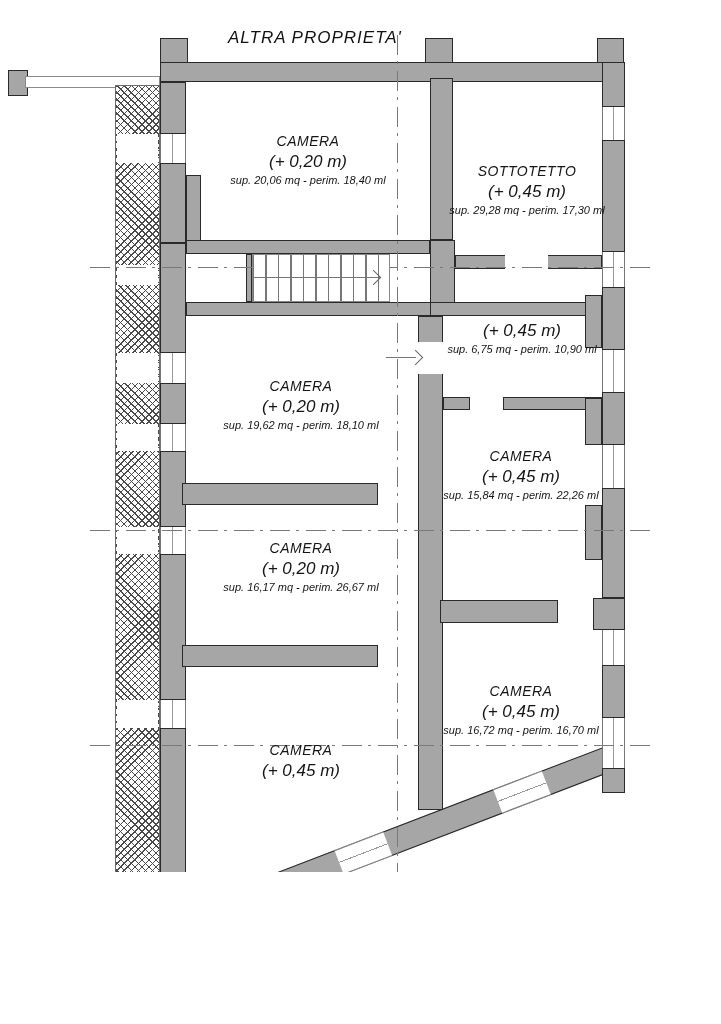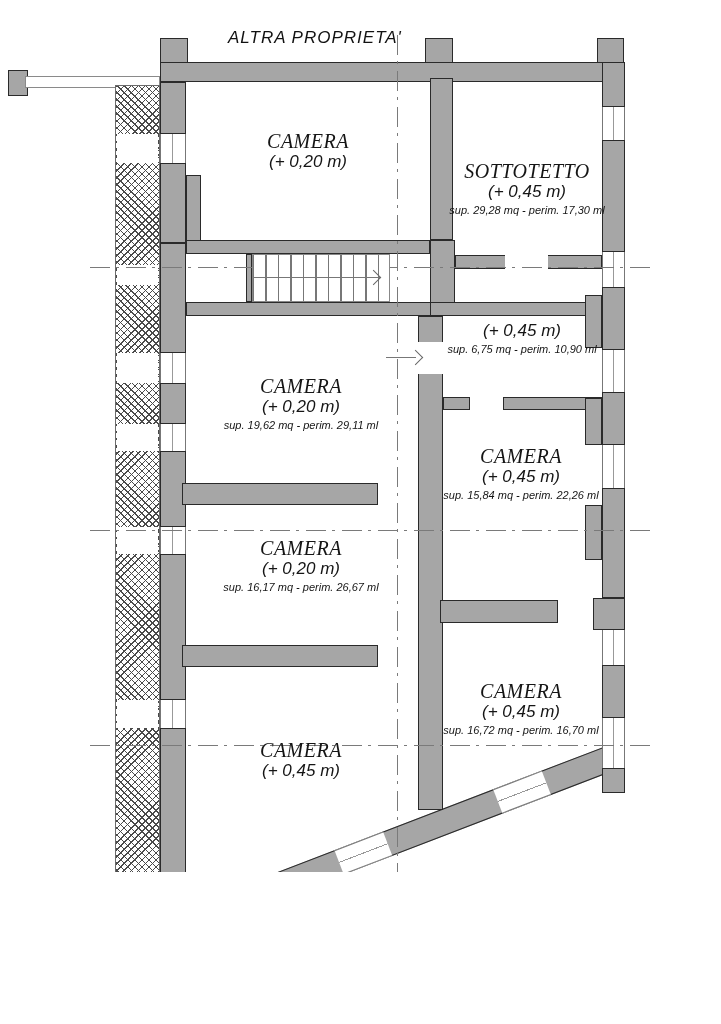--- a/index.html
+++ b/index.html
@@ -28,56 +28,57 @@
        background:repeating-linear-gradient(180deg, var(--centerline) 0 20px, transparent 20px 26px, var(--centerline) 26px 29px, transparent 29px 36px);}
   .stairs{position:absolute; background-color:#fff; box-sizing:border-box; border:1px solid #888;
        background-image:repeating-linear-gradient(90deg, #777 0 1px, transparent 1px 12.5px);}
   .thin{position:absolute; background:#777;}
   .chev{position:absolute; width:11px; height:11px; border-top:1.5px solid #666; border-right:1.5px solid #666;
        transform:rotate(45deg); box-sizing:border-box; background:transparent;}
   .outbox{position:absolute; background:#fff; border:1px solid #8a8a8a; box-sizing:border-box;}
   .title{position:absolute; left:228px; top:28px; width:160px; text-align:center; white-space:nowrap;
        font-style:italic; font-size:17px; letter-spacing:1px; color:#111; z-index:6;}
   .room-label{position:absolute; text-align:center; font-style:italic; color:#151515; z-index:6;}
-  .rname{font-size:20px; line-height:20px; letter-spacing:.5px;font-family:Liberation Serif, serif;}
+  .rname{font-size:14px; line-height:20px; letter-spacing:.5px;}
   .relev{font-size:17px; line-height:22px;}
   .rdet{font-size:11px; line-height:15px; white-space:nowrap;}
 </style>
 </head>
 <body>
 
 <div id="plan">
 
   <div class="title">ALTRA PROPRIETA'</div>
 
   <div class="w" style="left:228px;top:892px;width:408px;height:26px;transform:rotate(-21deg);transform-origin:0 50%;">
     <div class="win-h" style="left:118px;top:-1.5px;width:52px;height:26px;"></div>
     <div class="win-h" style="left:288px;top:-1.5px;width:52px;height:26px;"></div>
   </div>
 
   <div class="room-label" style="left:188px;top:131px;width:240px;">
     <div class="rname">CAMERA</div>
     <div class="relev">(+ 0,20 m)</div>
+    <div class="rdet">sup. 20,06 mq - perim. 18,40 ml</div>
   </div>
 
   <div class="room-label" style="left:443px;top:161px;width:168px;">
     <div class="rname">SOTTOTETTO</div>
     <div class="relev">(+ 0,45 m)</div>
     <div class="rdet">sup. 29,28 mq - perim. 17,30 ml</div>
   </div>
 
   <div class="room-label" style="left:438px;top:320px;width:168px;">
     <div class="relev">(+ 0,45 m)</div>
     <div class="rdet">sup. 6,75 mq - perim. 10,90 ml</div>
   </div>
 
   <div class="room-label" style="left:181px;top:376px;width:240px;">
     <div class="rname">CAMERA</div>
     <div class="relev">(+ 0,20 m)</div>
-    <div class="rdet">sup. 19,62 mq - perim. 29,11 ml</div>
+    <div class="rdet">sup. 19,62 mq - perim. 18,10 ml</div>
   </div>
 
   <div class="room-label" style="left:436px;top:446px;width:170px;">
     <div class="rname">CAMERA</div>
     <div class="relev">(+ 0,45 m)</div>
     <div class="rdet">sup. 15,84 mq - perim. 22,26 ml</div>
   </div>
 
   <div class="room-label" style="left:181px;top:538px;width:240px;">
     <div class="rname">CAMERA</div>

